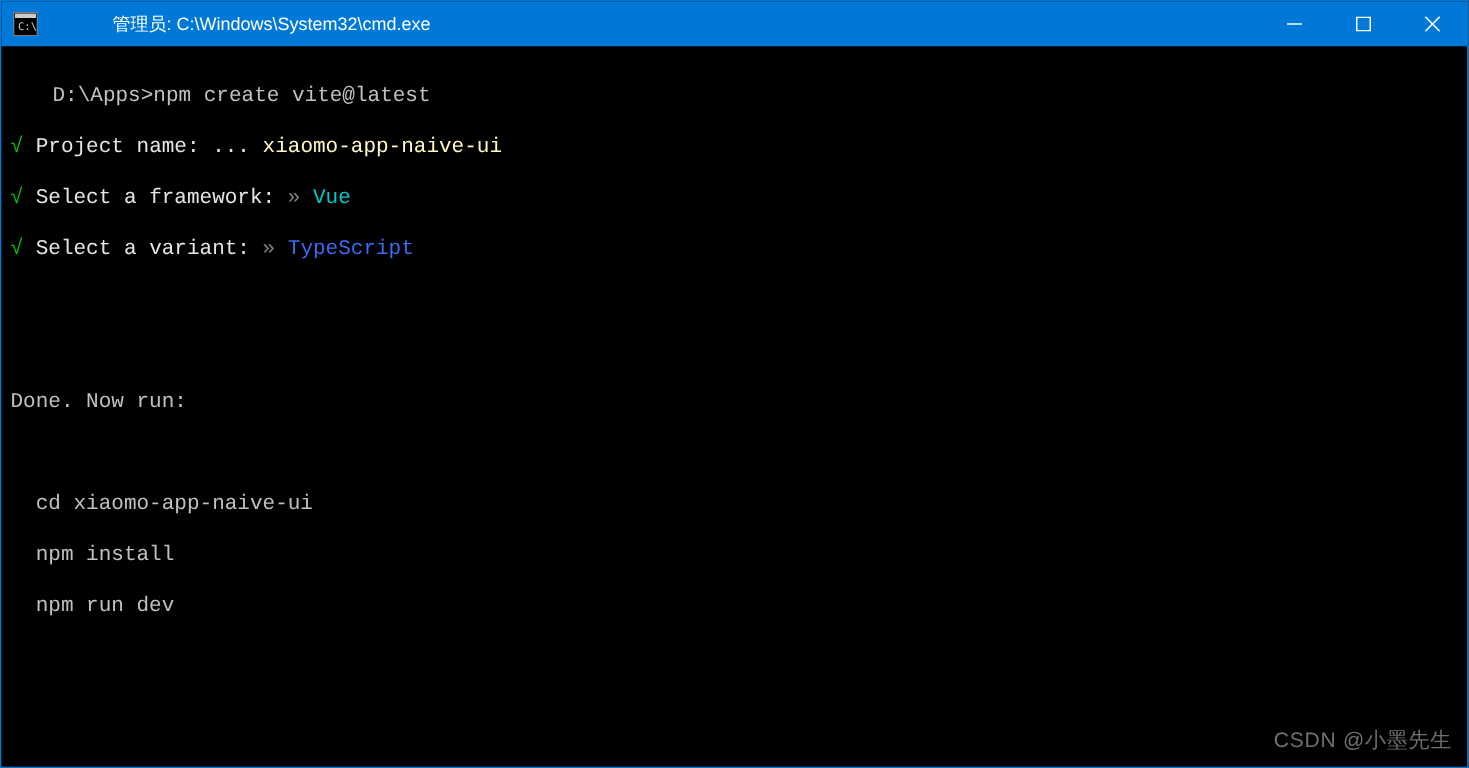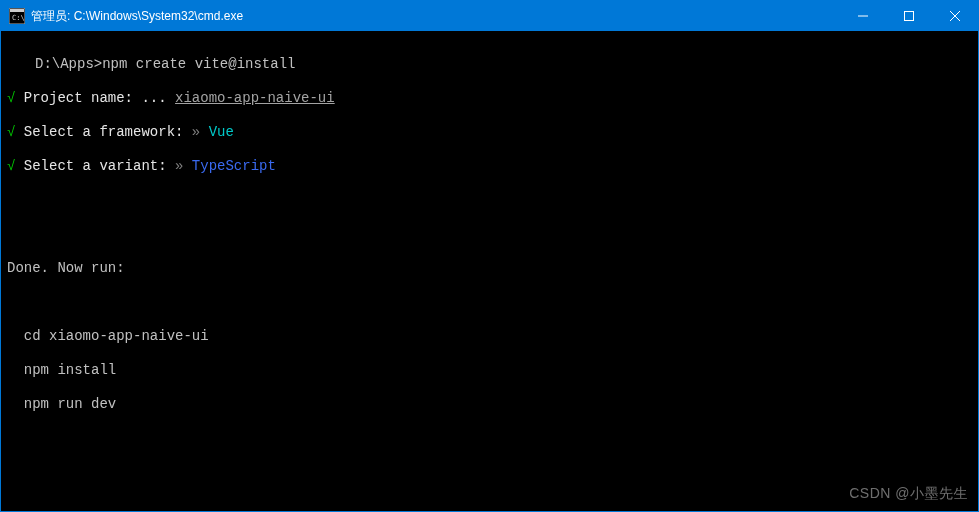--- a/index.html
+++ b/index.html
@@ -30,21 +30,21 @@
     }
     .title-icon {
       width: 16px;
       height: 16px;
       margin: 0 6px 0 8px;
       display: inline-flex;
       align-items: center;
       justify-content: center;
     }
     .title-icon svg { width: 16px; height: 16px; }
-    .title-text { flex: 0 0 auto; white-space: nowrap; }
+    .title-text { flex: 0 0 auto; white-space: nowrap; margin-left: 44px; }
     .title-spacer { flex: 1; }
     .win-controls { display: flex; height: 100%; }
     .win-btn {
       width: 46px;
       height: 30px;
       display: flex;
       align-items: center;
       justify-content: center;
       color: #fff;
     }
@@ -61,21 +61,21 @@
       overflow: hidden;
     }
     .line { white-space: pre; }
     .prompt { color: #c0c0c0; margin-left: 28px; }
     .cmd { color: #c0c0c0; }
     .check { color: #00c800; }
     .q { color: #e5e5e5; }
     .arrow { color: #808080; }
     .cyan { color: #00c8c8; text-align: right; }
     .blue { color: #3a6af0; }
-    .gray { color: #a3a3a3; text-decoration: underline; }
+    .gray { color: #fef9c3; }
     .watermark {
       position: absolute;
       right: 10px;
       bottom: 8px;
       color: rgba(200,200,200,0.55);
       font-family: Liberation Sans, sans-serif;
       font-size: 14px;
       pointer-events: none;
       letter-spacing: 0.5px;
     }
@@ -108,21 +108,21 @@
       <div class="win-btn">
         <svg viewBox="0 0 10 10">
           <line x1="0" y1="0" x2="10" y2="10" stroke="#fff" stroke-width="1"></line>
           <line x1="10" y1="0" x2="0" y2="10" stroke="#fff" stroke-width="1"></line>
         </svg>
       </div>
     </div>
   </div>
 
   <div class="terminal">
-<div class="line"><span class="prompt">D:\Apps&gt;</span><span class="cmd">npm create vite@install</span></div>
+<div class="line"><span class="prompt">D:\Apps&gt;</span><span class="cmd">npm create vite@latest</span></div>
 <div class="line"><span class="check">√</span><span class="q"> Project name: ... </span><span class="gray">xiaomo-app-naive-ui</span></div>
 <div class="line"><span class="check">√</span><span class="q"> Select a framework: </span><span class="arrow">»</span><span> </span><span class="cyan">Vue</span></div>
 <div class="line"><span class="check">√</span><span class="q"> Select a variant: </span><span class="arrow">»</span><span> </span><span class="blue">TypeScript</span></div>
 <div class="line">&nbsp;</div>
 <div class="line">&nbsp;</div>
 <div class="line"><span>Done. Now run:</span></div>
 <div class="line">&nbsp;</div>
 <div class="line"><span>  cd xiaomo-app-naive-ui</span></div>
 <div class="line"><span>  npm install</span></div>
 <div class="line"><span>  npm run dev</span></div>

